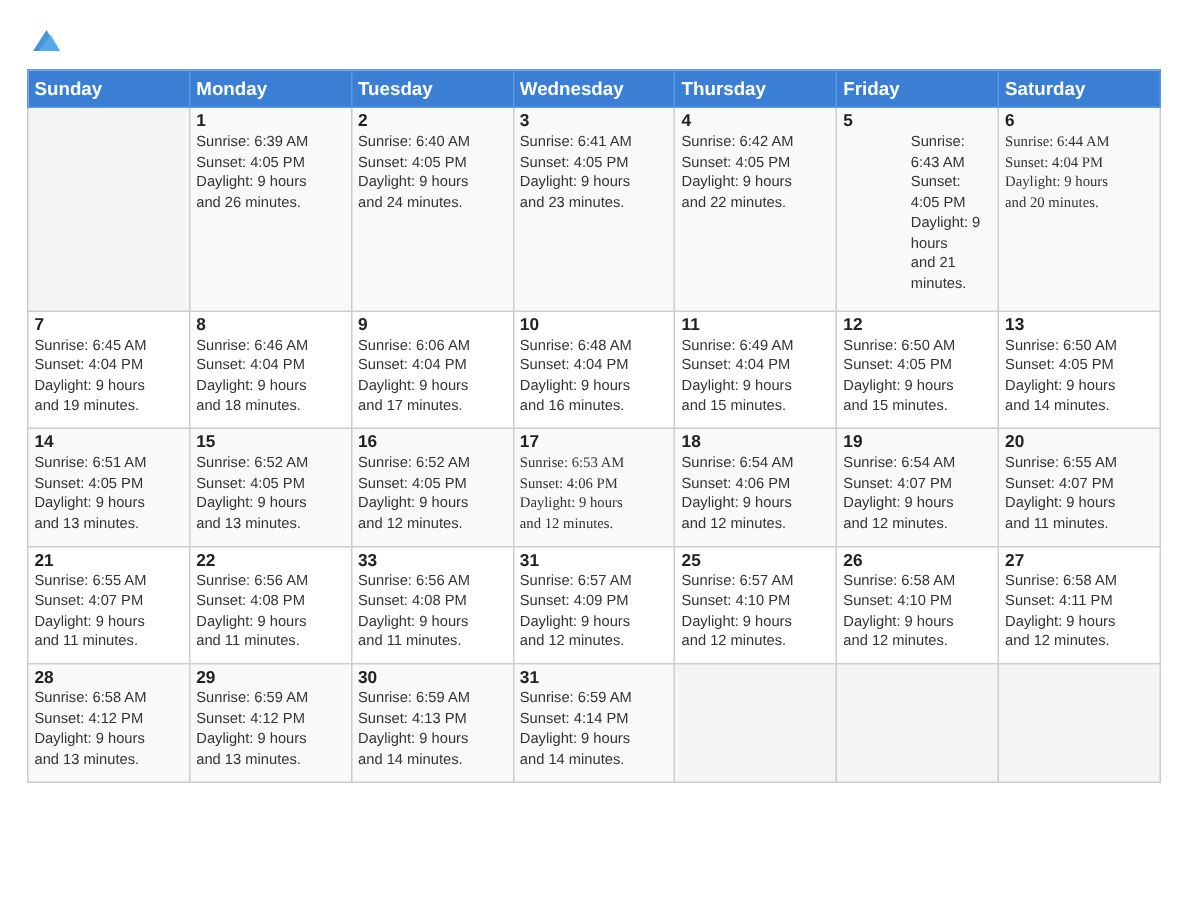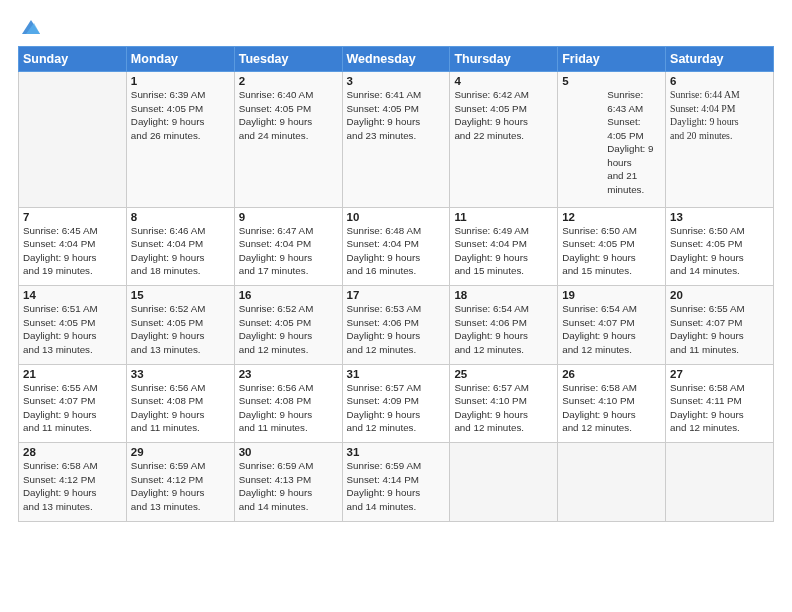--- a/index.html
+++ b/index.html
@@ -195,21 +195,21 @@
           </td>
           <td>
             <span class="day-number">8</span>
             <div class="day-info" style="white-space: pre-line;">Sunrise: 6:46 AM
 Sunset: 4:04 PM
 Daylight: 9 hours
 and 18 minutes.</div>
           </td>
           <td>
             <span class="day-number">9</span>
-            <div class="day-info" style="white-space: pre-line;">Sunrise: 6:47 AM
+            <div class="day-info" style="white-space: pre-line;">Sunrise: 6:06 AM
 Sunset: 4:04 PM
 Daylight: 9 hours
 and 17 minutes.</div>
           </td>
           <td>
             <span class="day-number">10</span>
             <div class="day-info" style="white-space: pre-line;">Sunrise: 6:48 AM
 Sunset: 4:04 PM
 Daylight: 9 hours
 and 16 minutes.</div>
@@ -253,21 +253,21 @@
           </td>
           <td>
             <span class="day-number">16</span>
             <div class="day-info" style="white-space: pre-line;">Sunrise: 6:52 AM
 Sunset: 4:05 PM
 Daylight: 9 hours
 and 12 minutes.</div>
           </td>
           <td>
             <span class="day-number">17</span>
-            <div class="day-info" style="white-space: pre-line;">Sunrise: 6:53 AM
+            <div class="day-info" style="white-space: pre-line; font-family: Liberation Serif, serif;">Sunrise: 6:53 AM
 Sunset: 4:06 PM
 Daylight: 9 hours
 and 12 minutes.</div>
           </td>
           <td>
             <span class="day-number">18</span>
             <div class="day-info" style="white-space: pre-line;">Sunrise: 6:54 AM
 Sunset: 4:06 PM
 Daylight: 9 hours
 and 12 minutes.</div>
@@ -289,28 +289,28 @@
         </tr>
         <tr>
           <td>
             <span class="day-number">21</span>
             <div class="day-info" style="white-space: pre-line;">Sunrise: 6:55 AM
 Sunset: 4:07 PM
 Daylight: 9 hours
 and 11 minutes.</div>
           </td>
           <td>
-            <span class="day-number">33</span>
+            <span class="day-number">22</span>
             <div class="day-info" style="white-space: pre-line;">Sunrise: 6:56 AM
 Sunset: 4:08 PM
 Daylight: 9 hours
 and 11 minutes.</div>
           </td>
           <td>
-            <span class="day-number">23</span>
+            <span class="day-number">33</span>
             <div class="day-info" style="white-space: pre-line;">Sunrise: 6:56 AM
 Sunset: 4:08 PM
 Daylight: 9 hours
 and 11 minutes.</div>
           </td>
           <td>
             <span class="day-number">31</span>
             <div class="day-info" style="white-space: pre-line;">Sunrise: 6:57 AM
 Sunset: 4:09 PM
 Daylight: 9 hours

